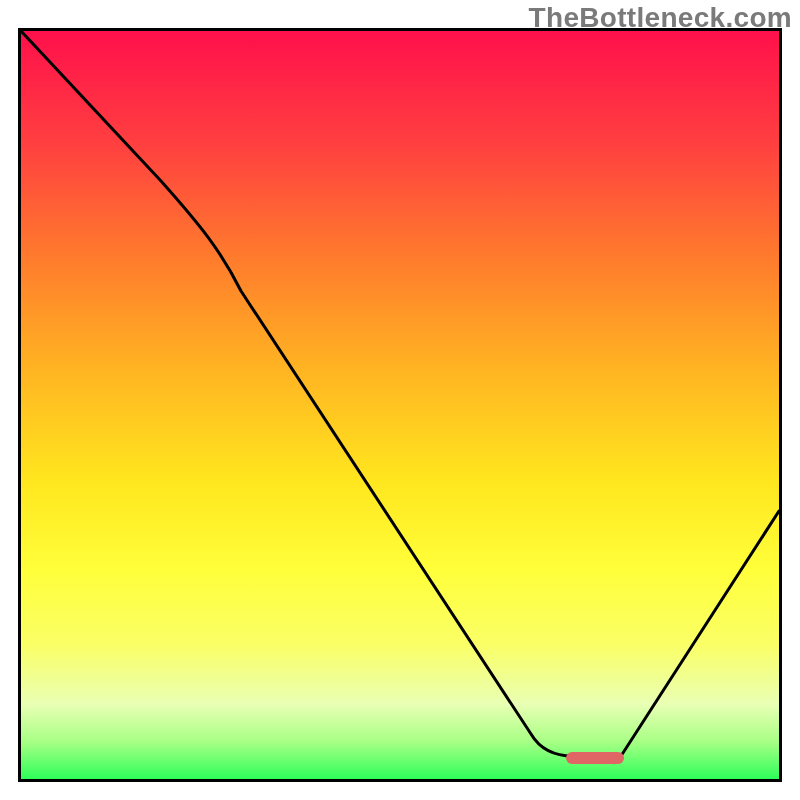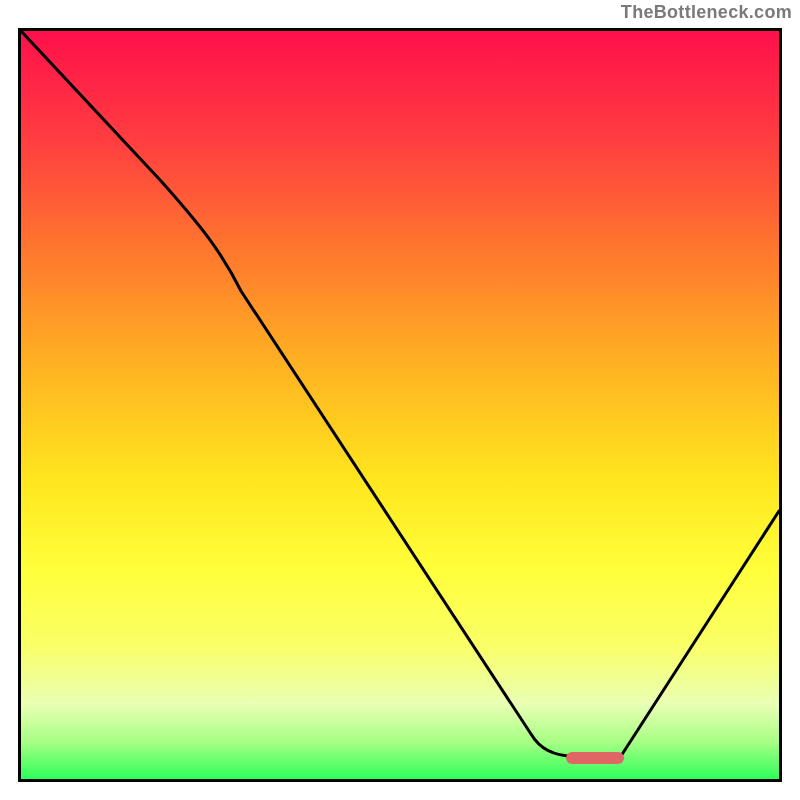--- a/index.html
+++ b/index.html
@@ -13,21 +13,21 @@
   }
   .frame {
     position: relative;
     width: 800px;
     height: 800px;
   }
   .watermark {
     position: absolute;
     top: 2px;
     right: 8px;
-    font-size: 18px;
+    font-size: 28px;
     font-weight: 600;
     color: #7a7a7a;
     letter-spacing: 0.3px;
   }
   .plot-box {
     position: absolute;
     left: 18px;
     top: 28px;
     width: 764px;
     height: 754px;

